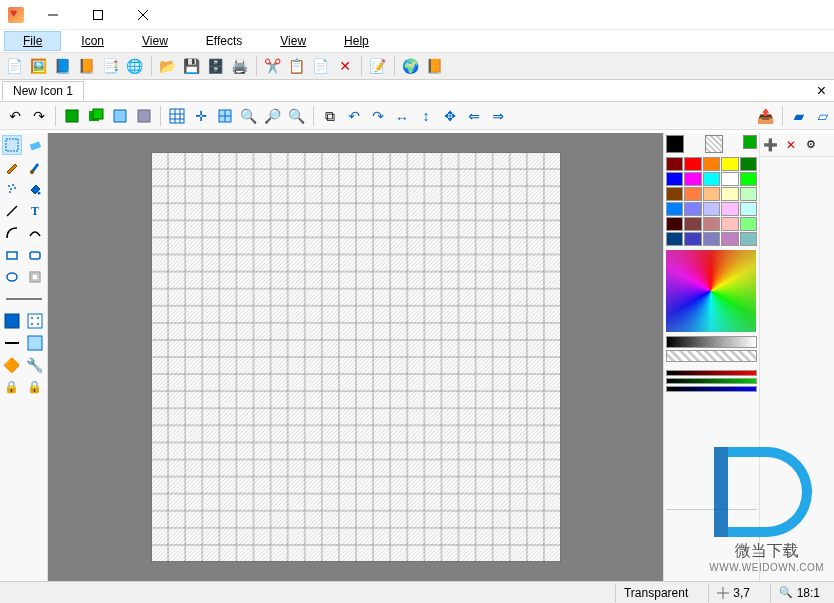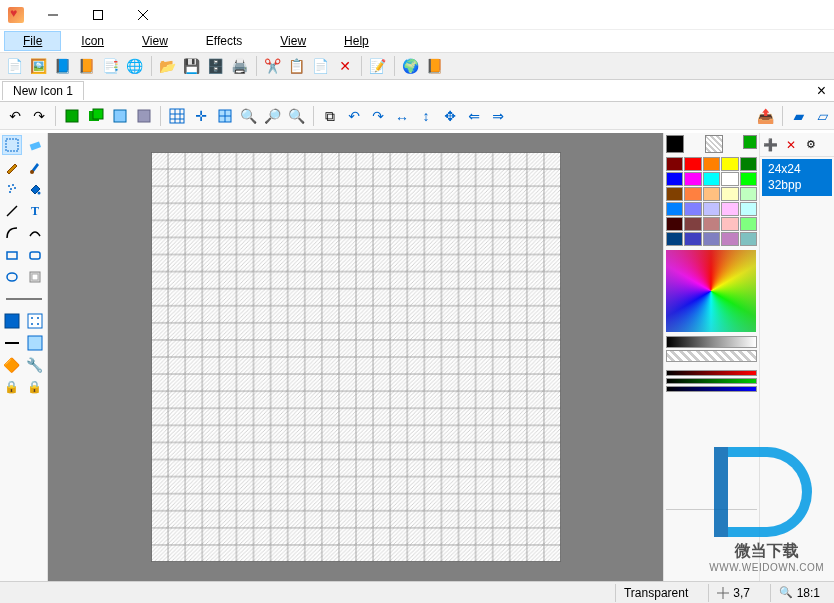--- a/index.html
+++ b/index.html
@@ -53,21 +53,21 @@
 .format-item { background: #0078d7; color: #fff; padding: 3px 6px; margin: 2px; cursor: pointer; line-height: 1.3; }
 .preview-box { height: 70px; border-top: 1px solid #ccc; margin-top: auto; }
 
 .statusbar { position: absolute; bottom: 0; left: 0; right: 0; height: 22px; background: #f0f0f0; border-top: 1px solid #d0d0d0; display: flex; align-items: center; padding: 0 6px; gap: 12px; }
 .status-cell { display: flex; align-items: center; gap: 4px; padding: 0 8px; border-left: 1px solid #ccc; height: 18px; }
 .status-cell:first-child { border-left: none; flex:1; }
 
 .watermark { position: absolute; right: 10px; bottom: 30px; opacity: 0.85; text-align:center; pointer-events:none; }
 .watermark .dlogo { width: 90px; height: 90px; border: 10px solid #0099e5; border-left: none; border-radius: 0 50px 50px 0; position: relative; margin: 0 auto; }
 .watermark .dlogo::before { content:''; position:absolute; left:-8px; top:-10px; bottom:-10px; width:14px; background:#0066b3; }
-.watermark .cn { font-size: 16px; font-weight: bold; color:#333; margin-top:4px; }
+.watermark .cn { font-size: 16px; font-weight: normal; color:#333; margin-top:4px; }
 .watermark .url { font-size: 10px; color:#666; letter-spacing:0.5px; }
 
 
 .ico { font-size: 14px; line-height: 1; }
 svg { display: block; }
 </style>
 </head>
 <body>
 
 <div class="titlebar">
@@ -455,24 +455,20 @@
       <div class="tbtn" style="width:18px;height:18px">
           <span class="ico" style="color:#0a0;font-size:12px">➕</span>
         </div>
       <div class="tbtn" style="width:18px;height:18px">
           <span class="ico" style="color:#d00;font-size:12px">✕</span>
         </div>
       <div class="tbtn" style="width:18px;height:18px">
           <span class="ico" style="font-size:11px">⚙</span>
         </div>
     </div>
-    <div class="format-item">
-      <div>24x24</div>
-      <div>32bpp</div>
-    </div>
   </div>
 
 </div>
 
 <div class="statusbar">
   <div class="status-cell"></div>
   <div class="status-cell">
     <span>Transparent</span>
   </div>
   <div class="status-cell">

